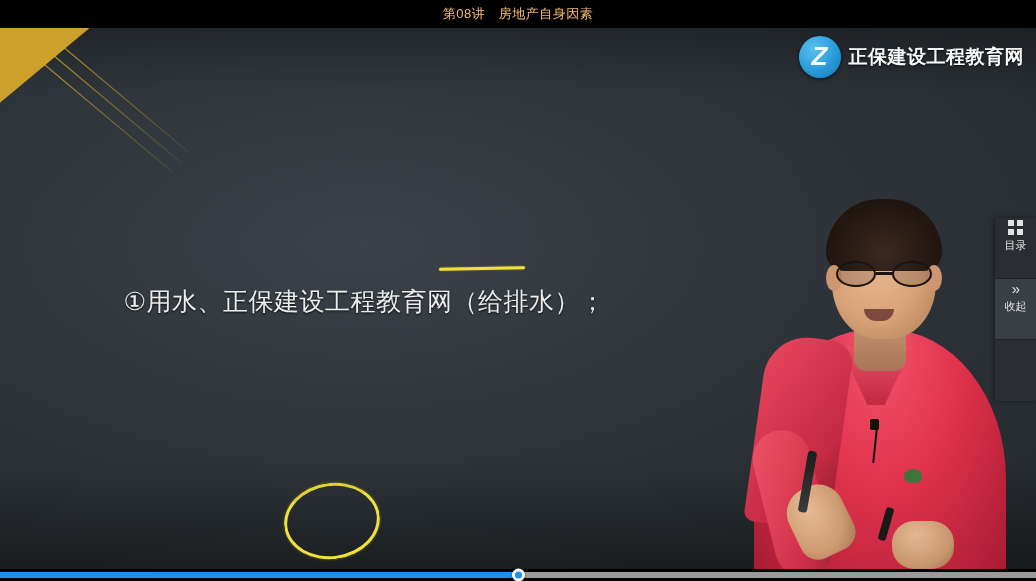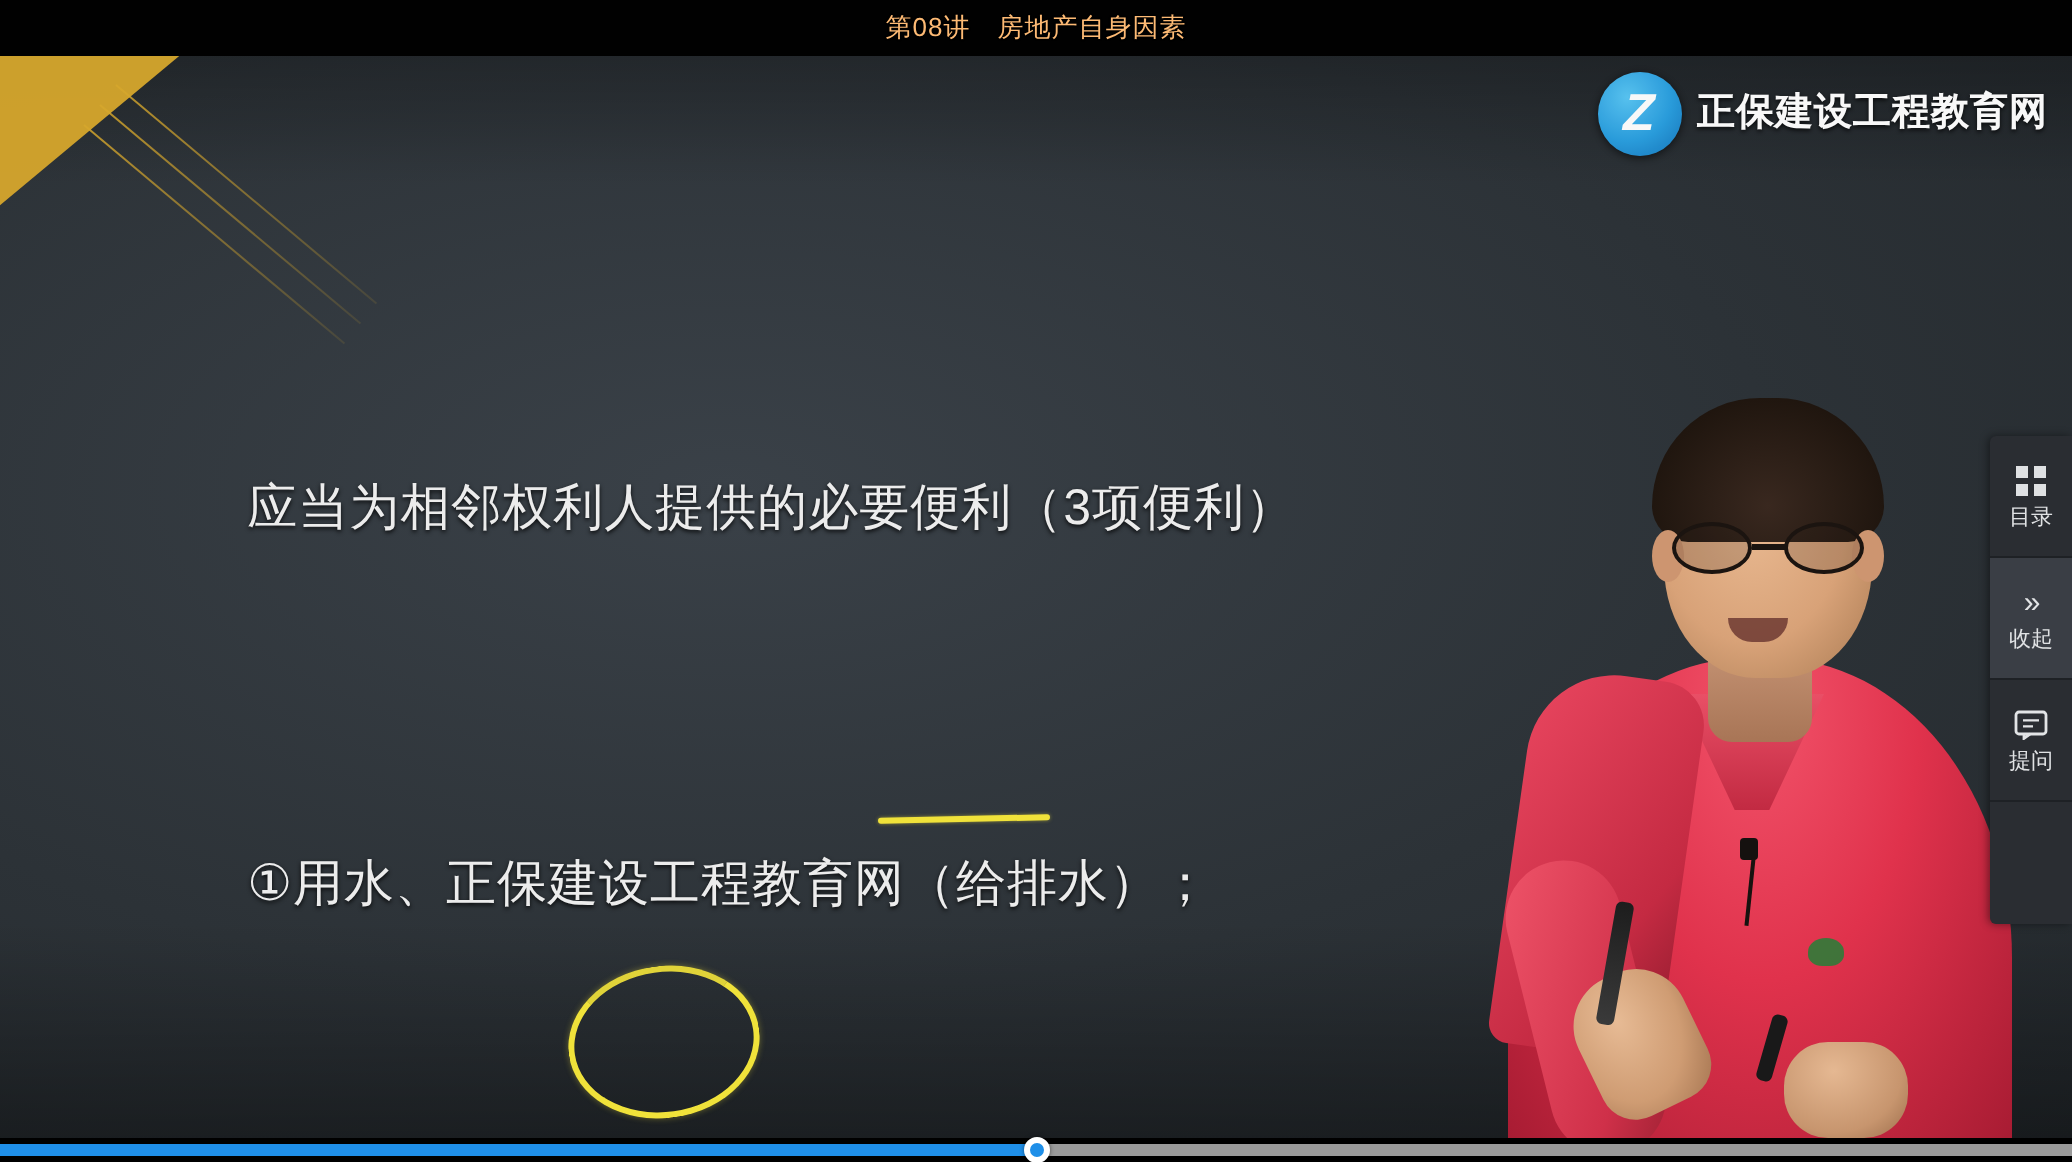--- a/index.html
+++ b/index.html
@@ -249,21 +249,21 @@
     width: 41px;
     background: #2a2d32;
     border-radius: 3px 0 0 3px;
     overflow: hidden;
     box-shadow: -1px 0 4px rgba(0,0,0,.45);
   }
   .rail-btn {
     position: relative;
     width: 41px; height: 61px;
     display: flex; flex-direction: column;
-    align-items: center; justify-content: center;
+    align-items: center; 
     gap: 4px;
     border-bottom: 1px solid #1e2125;
     cursor: pointer;
     color: #d6d8da;
   }
   .rail-btn:last-child { border-bottom: none; padding-left: 48px; }
   .rail-btn.active { background: #3a3e45; }
   .rail-btn .glyph {
     height: 18px; display: flex; align-items: center; justify-content: center;
     color: #e2e4e6;
@@ -314,23 +314,20 @@
     <div id="slide-bg"></div>
 
     <div id="corner-wedge">
       <div class="tri"></div>
     </div>
     <div class="diag-line" id="dl1"></div>
     <div class="diag-line" id="dl2"></div>
     <div class="diag-line" id="dl3"></div>
 
     <div id="slide-text">
-      <div class="ln ind">
-        <span>应当为相邻权利人提供的必要便利（3项便利）</span>
-      </div>
 
       <div class="ln ind">
         <span>①用水、正保建设工程教育网（给排水）；</span>
         <span class="ul tilt" style="left:411px; top:36px; width:86px;"></span>
       </div>
 
       <div class="ln ind">
         
         
       </div>
@@ -402,30 +399,20 @@
             </span>
         </div>
         <div class="lbl">目录</div>
       </div>
 
       <div class="rail-btn active">
         <div class="glyph icon-chev">»</div>
         <div class="lbl">收起</div>
       </div>
 
-      <div class="rail-btn">
-        <div class="glyph">
-          <svg width="17" height="15" viewBox="0 0 17 15" fill="none" stroke="#e2e4e6" stroke-width="1.4">
-            <rect x="1" y="1" width="15" height="11" rx="1.5"></rect>
-            <path d="M5 12 L5 14.2 L8 12" fill="none"></path>
-            <path d="M4.5 5.2 H12.5 M4.5 8.2 H9.5" stroke-width="1.2"></path>
-          </svg>
-        </div>
-        <div class="lbl">提问</div>
-      </div>
 
       <div class="rail-btn">
         <div class="glyph">
           <svg width="15" height="16" viewBox="0 0 15 16" fill="none" stroke="#e2e4e6" stroke-width="1.4">
             <path d="M1.5 1.5 H13 V14.5 H1.5 Z"></path>
             <path d="M4.5 1.5 V7 L6.6 5.4 L8.6 7 V1.5" stroke-width="1.3"></path>
           </svg>
         </div>
         <div class="lbl">笔记</div>
       </div>

